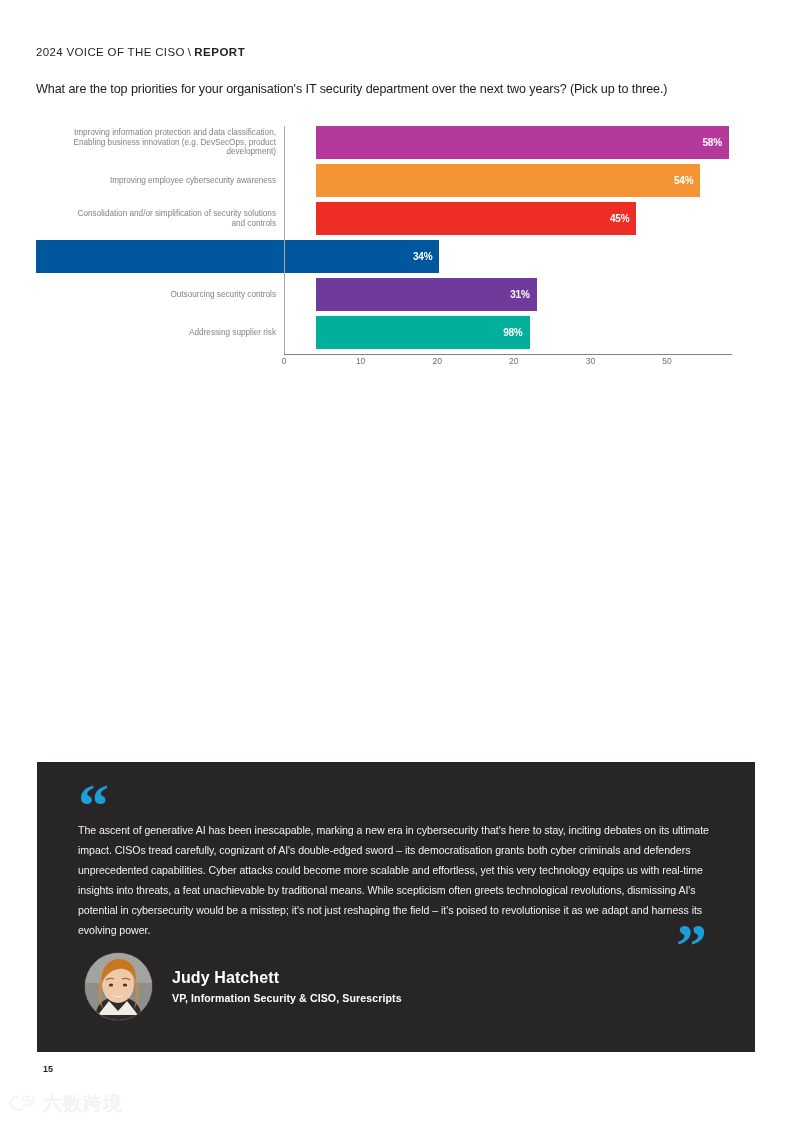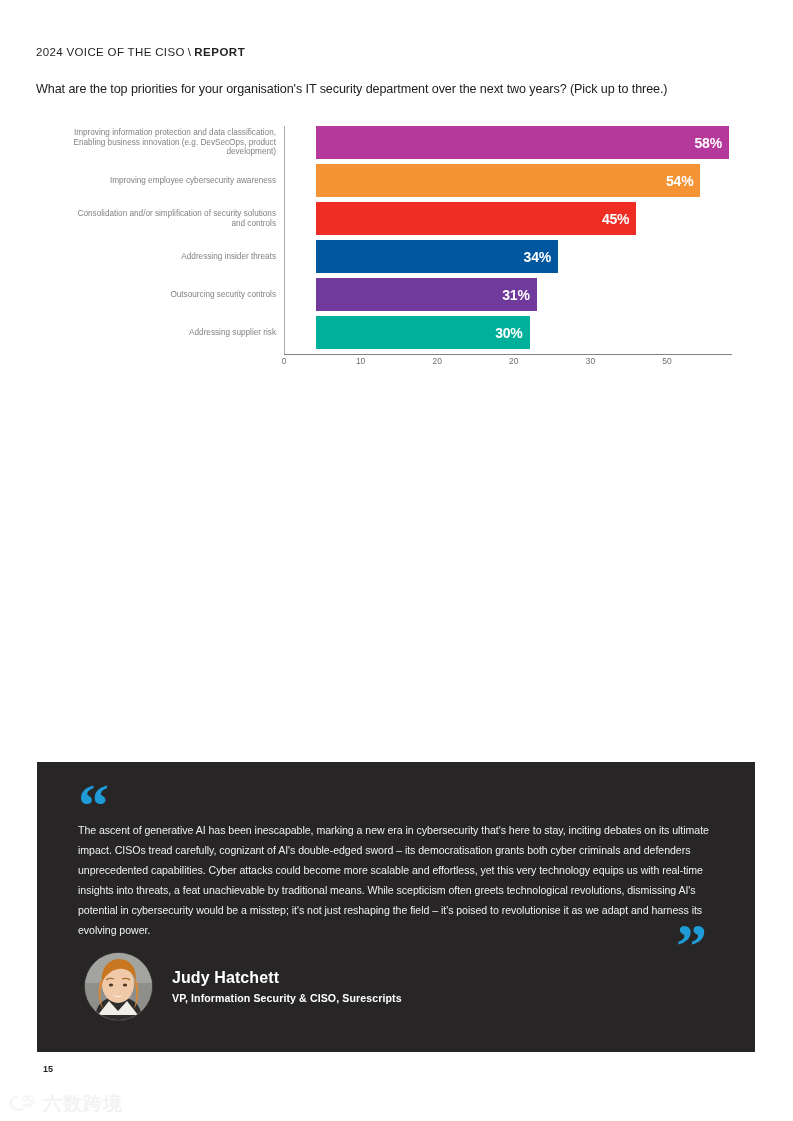--- a/index.html
+++ b/index.html
@@ -92,21 +92,21 @@
     left: 0;
     top: 0;
     height: 100%;
     display: flex;
     align-items: center;
     justify-content: flex-end;
     box-sizing: border-box;
     padding-right: 7px;
   }
   .bar-value {
-    font-size: 14px;
+    font-size: 10px;
     font-weight: 700;
     color: #ffffff;
     letter-spacing: -0.2px;
   }
   .axis-line {
     position: absolute;
     left: 248px;
     top: 228px;
     right: 4px;
     height: 1px;
@@ -279,23 +279,20 @@
           <span class="lbl-line">Consolidation and/or simplification of security solutions</span>
           <span class="lbl-line">and controls</span>
         </div>
         <div class="row-track">
           <div class="bar" style="background: rgb(238, 46, 36); width: 76.2712%;">
             <span class="bar-value">45%</span>
           </div>
         </div>
       </div>
       <div class="row">
-        <div class="row-label">
-          <span class="lbl-line">Addressing insider threats</span>
-        </div>
         <div class="row-track">
           <div class="bar" style="background: rgb(0, 87, 158); width: 57.6271%; padding-left: 32px;">
             <span class="bar-value">34%</span>
           </div>
         </div>
       </div>
       <div class="row">
         <div class="row-label">
           <span class="lbl-line">Outsourcing security controls</span>
         </div>
@@ -304,21 +301,21 @@
             <span class="bar-value">31%</span>
           </div>
         </div>
       </div>
       <div class="row">
         <div class="row-label">
           <span class="lbl-line">Addressing supplier risk</span>
         </div>
         <div class="row-track">
           <div class="bar" style="background: rgb(0, 176, 155); width: 50.8475%;">
-            <span class="bar-value">30%</span>
+            <span class="bar-value">98%</span>
           </div>
         </div>
       </div>
     </div>
   <div class="axis-vline"></div>
   <div class="axis-line"></div>
   <div class="ticks" id="chart-ticks">
       <div class="tick" style="left: 0%;">0</div>
       <div class="tick" style="left: 16.9492%;">10</div>
       <div class="tick" style="left: 33.8983%;">20</div>

